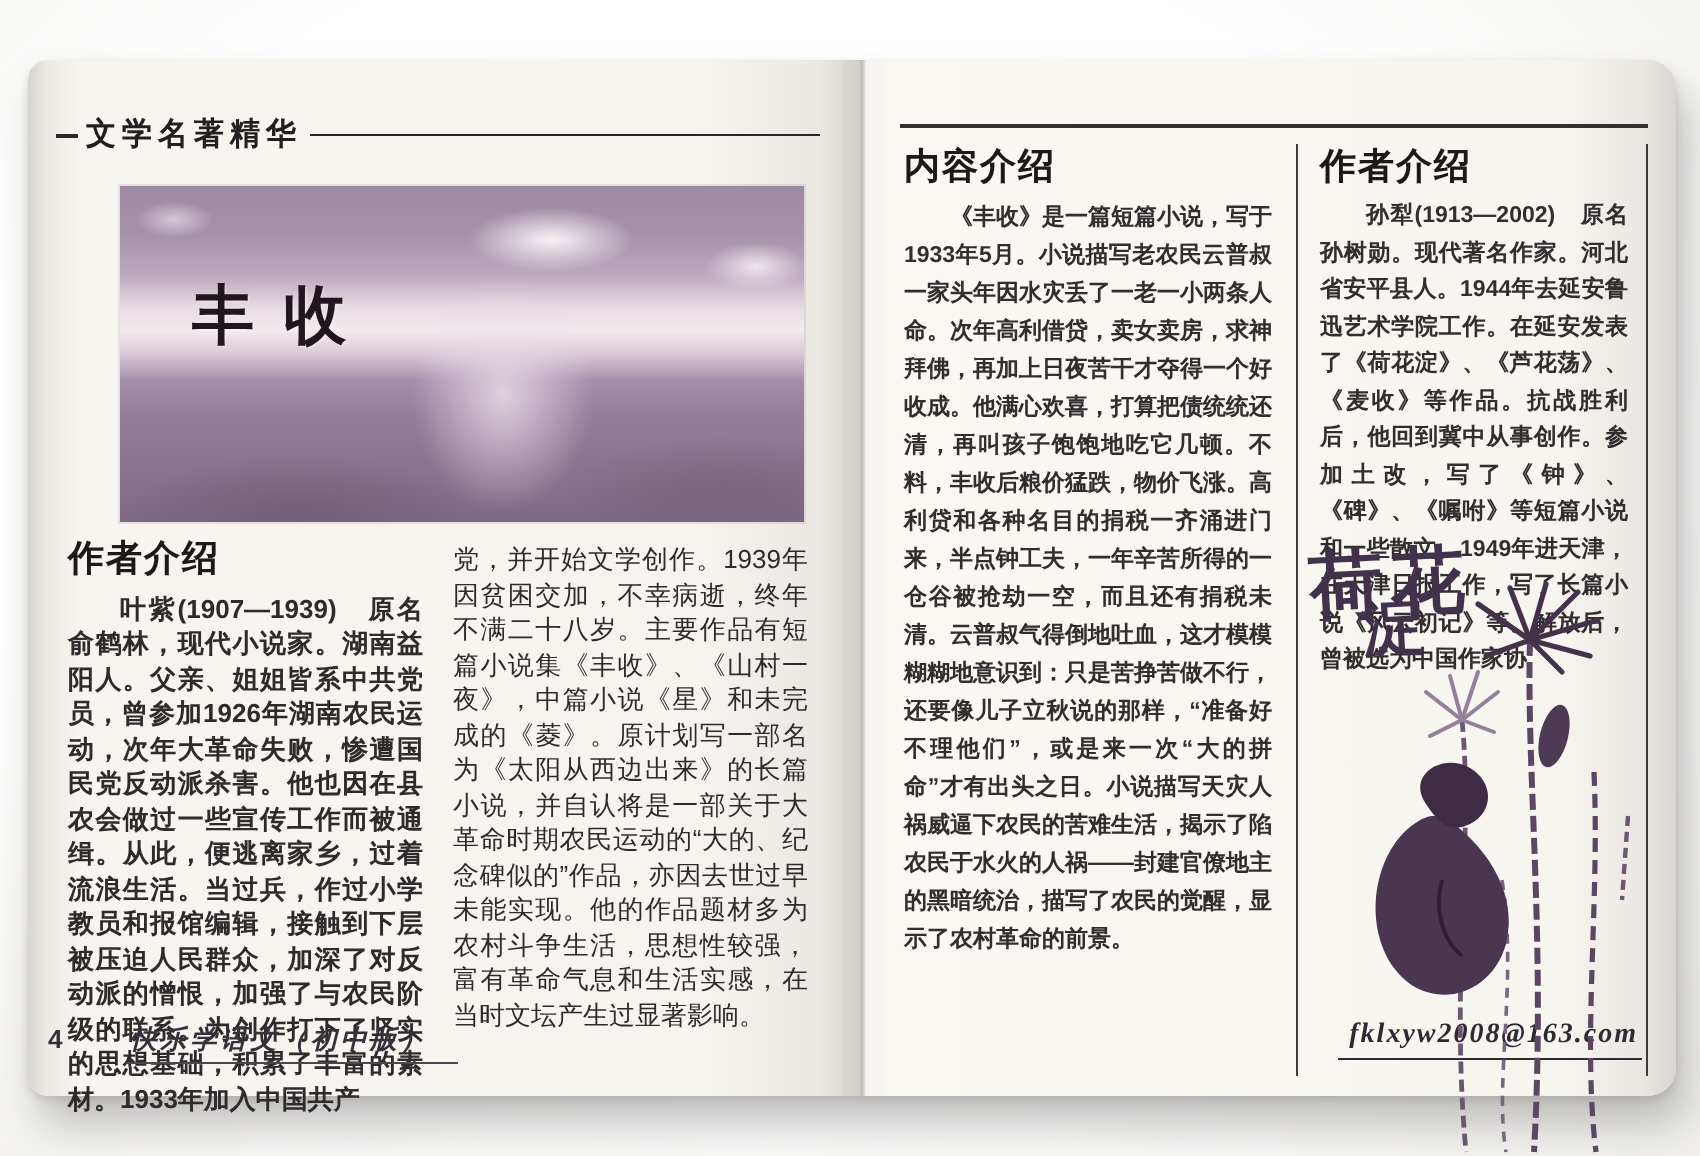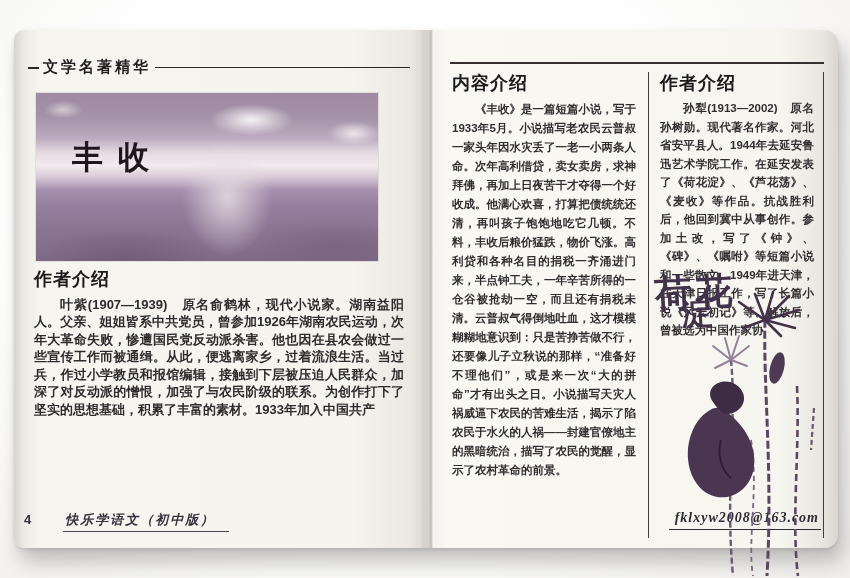--- a/index.html
+++ b/index.html
@@ -29,21 +29,21 @@
   
   .lp-header{display:flex;align-items:center;margin:2px 2px 0 4px;text-align:center;}
   .lp-header .dash{width:11px;height:2px;background:#2b2627;margin-right:4px;flex:none;}
   .lp-header .title{
     font-size:15px;font-weight:bold;letter-spacing:3px;color:#231f20;
     transform:scaleY(1.05);white-space:nowrap;
   }
   .lp-header .rule{flex:1;height:1.5px;background:#2b2627;margin-left:4px;}
 
   .photo{
-    position:relative;width:342px;height:168px;margin:16px 0 0 12px;
+    position:relative;width:342px;height:168px;margin:16px 0 0 36px;
     background:
       radial-gradient(ellipse 58px 22px at 63% 16%, rgba(252,248,250,.95), rgba(252,248,250,0) 72%),
       radial-gradient(ellipse 34px 16px at 93% 24%, rgba(246,240,244,.85), rgba(246,240,244,0) 75%),
       radial-gradient(ellipse 26px 12px at 8% 10%, rgba(233,224,231,.7), rgba(233,224,231,0) 75%),
       radial-gradient(ellipse 70px 90px at 56% 62%, rgba(233,221,229,.85), rgba(233,221,229,0) 65%),
       radial-gradient(ellipse 120px 42px at 26% 98%, rgba(104,84,106,.55), rgba(104,84,106,0) 72%),
       radial-gradient(ellipse 110px 40px at 88% 92%, rgba(112,92,114,.5), rgba(112,92,114,0) 72%),
       linear-gradient(180deg,#9e8aa2 0%,#a593a9 15%,#bdabbf 27%,#e6dbe2 36%,#f2ebee 43%,#d8c9d6 50%,#a38eac 58%,#937e9d 68%,#897491 82%,#7e6a87 100%);
     box-shadow:0 0 0 1px rgba(120,105,120,.15);
   }
@@ -114,20 +114,23 @@
 
     <div class="photo">
       <span class="photo-title">丰收</span>
     </div>
 
     <div class="lp-cols">
       <div class="lp-col">
         <div class="sec-heading">作者介绍</div>
         <p class="para indent">叶紫(1907—1939)　原名俞鹤林，现代小说家。湖南益阳人。父亲、姐姐皆系中共党员，曾参加1926年湖南农民运动，次年大革命失败，惨遭国民党反动派杀害。他也因在县农会做过一些宣传工作而被通缉。从此，便逃离家乡，过着流浪生活。当过兵，作过小学教员和报馆编辑，接触到下层被压迫人民群众，加深了对反动派的憎恨，加强了与农民阶级的联系。为创作打下了坚实的思想基础，积累了丰富的素材。1933年加入中国共产</p>
       </div>
+      <div class="lp-col">
+        <p class="para">党，并开始文学创作。1939年因贫困交加，不幸病逝，终年不满二十八岁。主要作品有短篇小说集《丰收》、《山村一夜》，中篇小说《星》和未完成的《菱》。原计划写一部名为《太阳从西边出来》的长篇小说，并自认将是一部关于大革命时期农民运动的“大的、纪念碑似的”作品，亦因去世过早未能实现。他的作品题材多为农村斗争生活，思想性较强，富有革命气息和生活实感，在当时文坛产生过显著影响。</p>
+      </div>
     </div>
 
     <div class="lp-footer">
       <span class="pagenum">4</span>
       <span class="journal">快乐学语文（初中版）</span>
     </div>
   </div>
 
   <div class="page page-right">
 

